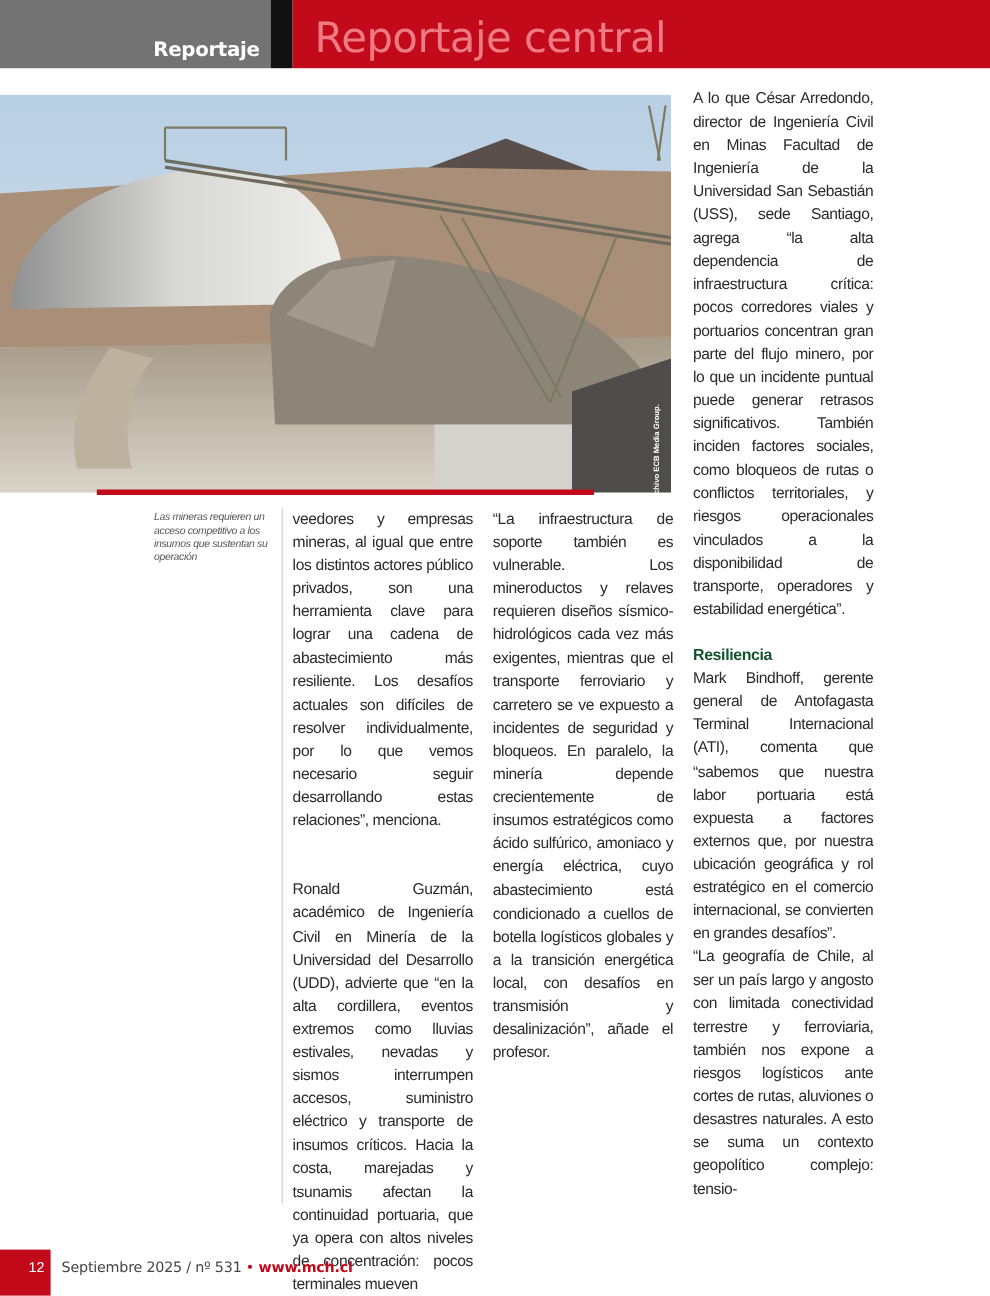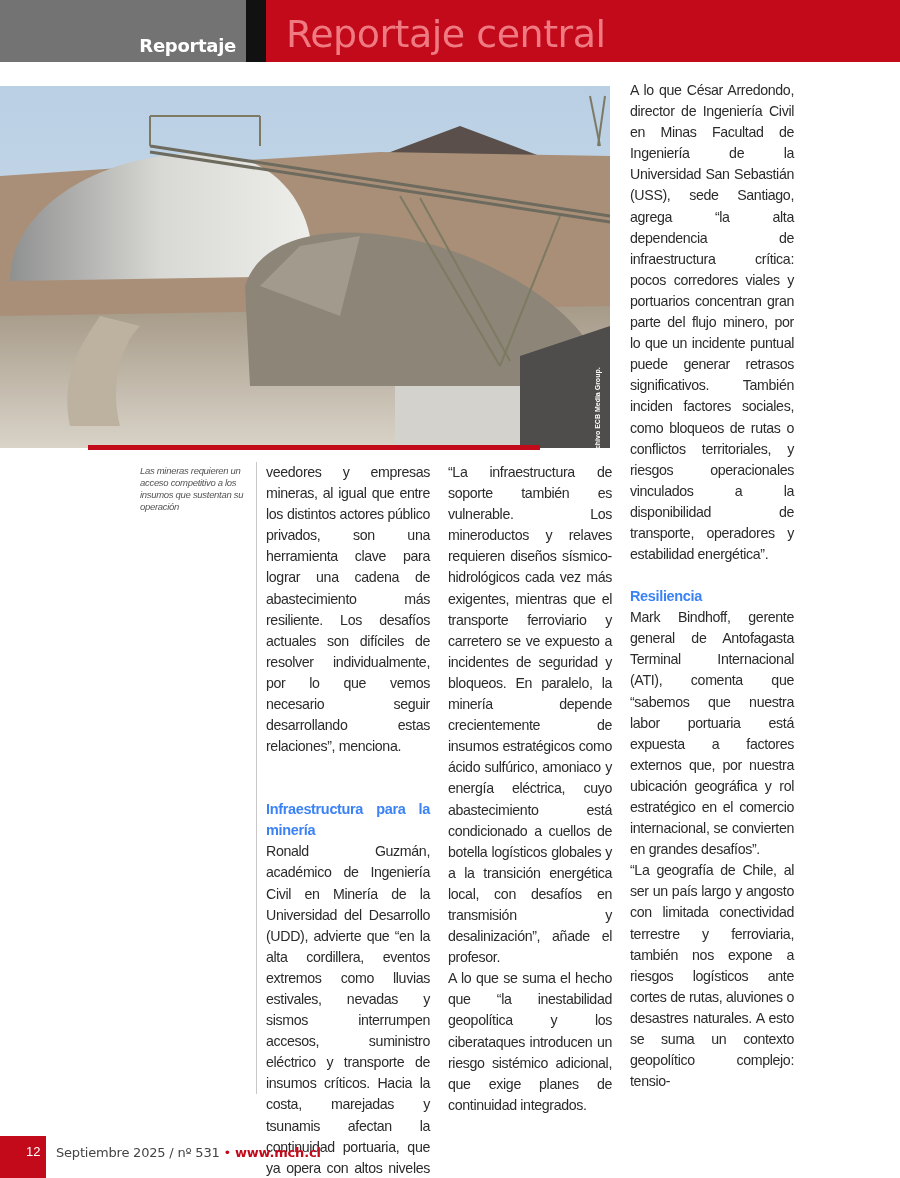--- a/index.html
+++ b/index.html
@@ -20,21 +20,21 @@
                   font-family:"Liberation Sans", sans-serif; white-space:nowrap; text-align:center; }
   .photo-redbar { position:absolute; left:88px; top:445px; width:452px; height:5px; background:#c20a1b; }
 
   .caption { position:absolute; left:140px; top:465px; width:104px; font-style:italic;
              font-size:9.5px; line-height:12px; color:#555; font-family:"Liberation Sans Narrow","Liberation Sans", sans-serif; letter-spacing:-0.3px; }
   .vrule { position:absolute; left:256px; top:462px; width:1px; height:632px; background:#c8c8c8; }
 
   .col { position:absolute; font-size:14.2px; line-height:21.1px; text-align:justify; color:#2b2b2b;
          font-family:"Liberation Sans", sans-serif; letter-spacing:-0.35px; }
   .col p { margin:0; }
-  .col h3 { margin:0; color:#3b82f6; font-size:14.5px; line-height:21px; font-weight:bold; }
+  .col h3 { margin:0; color:#14532d; font-size:14.5px; line-height:21px; font-weight:bold; }
   .col1 { left:266px; top:462px; width:164px; }
   .col2 { left:448px; top:462px; width:164px; }
   .col3 { left:630px; top:80px; width:164px; }
   .gap { height:21px; }
 
   .footer-red { position:absolute; left:0; top:1136px; width:46px; height:42px; background:#c20a1b; }
   .page-num { position:absolute; left:26px; top:1144px; color:#fff; font-weight:normal; font-size:13px; }
   .footer-text { position:absolute; left:56px; top:1145px; font-size:13px; color:#444;
                  font-family:"DejaVu Sans", sans-serif; letter-spacing:-0.2px; }
   .footer-text .sep { color:#c20a1b; }
@@ -97,27 +97,25 @@
 </div>
 <div class="photo-redbar"></div>
 
 <div class="caption">Las mineras requieren un acceso competitivo a los insumos que sustentan su operación</div>
 <div class="vrule"></div>
 
 <div class="col col1">
   <p>veedores y empresas mineras, al igual que entre los distintos actores público privados, son una herramienta clave para lograr una cadena de abastecimiento más resiliente. Los desafíos actuales son difíciles de resolver individualmente, por lo que vemos necesario seguir desarrollando estas relaciones”, menciona.</p>
   <div class="gap"></div>
   <div class="gap"></div>
-  <h3>Infraestructura para la minería</h3>
   <p>Ronald Guzmán, académico de Ingeniería Civil en Minería de la Universidad del Desarrollo (UDD), advierte que “en la alta cordillera, eventos extremos como lluvias estivales, nevadas y sismos interrumpen accesos, suministro eléctrico y transporte de insumos críticos. Hacia la costa, marejadas y tsunamis afectan la continuidad portuaria, que ya opera con altos niveles de concentración: pocos terminales mueven</p>
 </div>
 
 <div class="col col2">
   <p>“La infraestructura de soporte también es vulnerable. Los mineroductos y relaves requieren diseños sísmico-hidrológicos cada vez más exigentes, mientras que el transporte ferroviario y carretero se ve expuesto a incidentes de seguridad y bloqueos. En paralelo, la minería depende crecientemente de insumos estratégicos como ácido sulfúrico, amoniaco y energía eléctrica, cuyo abastecimiento está condicionado a cuellos de botella logísticos globales y a la transición energética local, con desafíos en transmisión y desalinización”, añade el profesor.</p>
-  <p>A lo que se suma el hecho que “la inestabilidad geopolítica y los ciberataques introducen un riesgo sistémico adicional, que exige planes de continuidad integrados.</p>
 </div>
 
 <div class="col col3">
   <p>A lo que César Arredondo, director de Ingeniería Civil en Minas Facultad de Ingeniería de la Universidad San Sebastián (USS), sede Santiago, agrega “la alta dependencia de infraestructura crítica: pocos corredores viales y portuarios concentran gran parte del flujo minero, por lo que un incidente puntual puede generar retrasos significativos. También inciden factores sociales, como bloqueos de rutas o conflictos territoriales, y riesgos operacionales vinculados a la disponibilidad de transporte, operadores y estabilidad energética”.</p>
   <div class="gap"></div>
   <h3>Resiliencia</h3>
   <p>Mark Bindhoff, gerente general de Antofagasta Terminal Internacional (ATI), comenta que “sabemos que nuestra labor portuaria está expuesta a factores externos que, por nuestra ubicación geográfica y rol estratégico en el comercio internacional, se convierten en grandes desafíos”.</p>
   <p>“La geografía de Chile, al ser un país largo y angosto con limitada conectividad terrestre y ferroviaria, también nos expone a riesgos logísticos ante cortes de rutas, aluviones o desastres naturales. A esto se suma un contexto geopolítico complejo: tensio-</p>
 </div>
 

